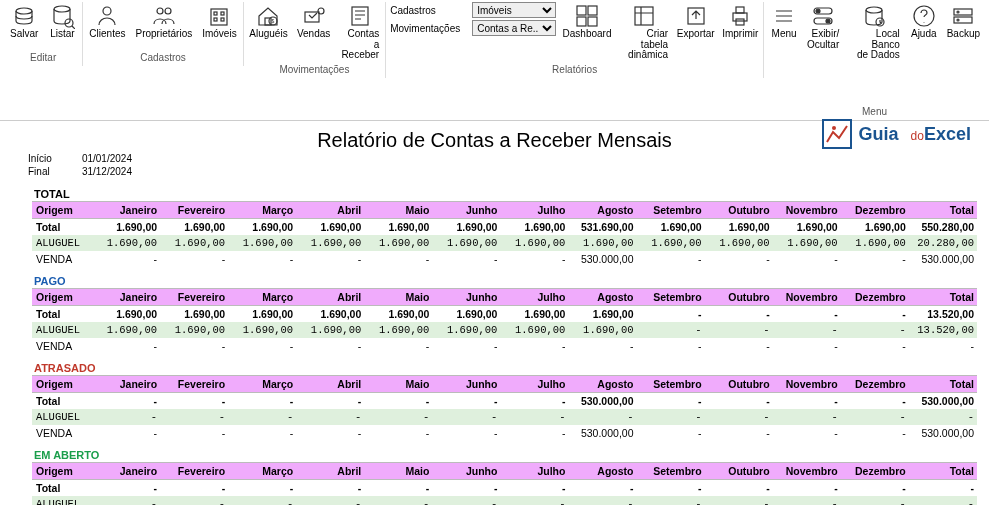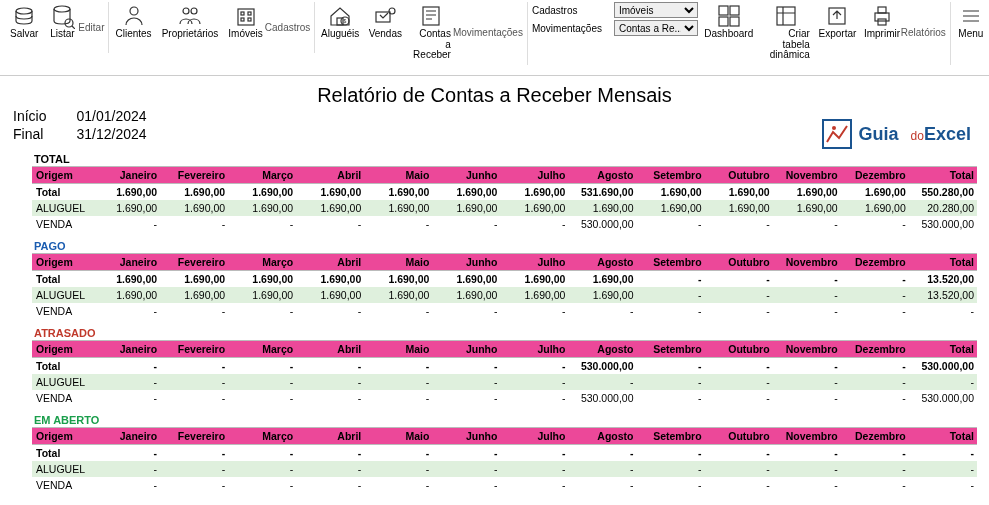--- a/index.html
+++ b/index.html
@@ -1,51 +1,51 @@
 <!DOCTYPE html>
 <html><head>
 <meta charset="utf-8">
 <style>
 * { box-sizing: border-box; margin: 0; padding: 0; }
 body { font-family: "Segoe UI", Tahoma, sans-serif; font-size: 11px; background: #fff; width: 989px; color: #000; }
 
 
 .ribbon { display: flex; align-items: flex-start; border-bottom: 1px solid #ccc; background: #fff; padding: 2px 4px 0; position: relative; }
-.rgroup { display: flex; align-items: center; padding: 0 4px 3px; border-right: 1px solid #ddd; }
+.rgroup { display: flex; flex-direction: column; align-items: center; padding: 0 4px 3px; border-right: 1px solid #ddd; }
 .rgroup:last-child { border-right: none; gap: 42px; }
 .rgbtns { display: flex; gap: 6px; align-items: flex-start; min-height: 48px;}
 .rbtn { display: flex; flex-direction: column; align-items: center; justify-content: flex-start; text-align: right; font-size: 10px; line-height: 1.05; cursor: pointer; padding: 1px 2px; min-width: 32px; }
 .rbtn svg { width: 26px; height: 26px; stroke: #333; fill: none; stroke-width: 1.2; }
 .rgcap { font-size: 10px; color: #555; margin-top: 2px; }
 .stack { display: flex; flex-direction: column; gap: 2px; justify-content: center; }
 .srow { display: flex; gap: 4px; align-items: center; }
 .srow .lbl { font-size: 10px; min-width: 78px;}
 .srow select { font-size: 10px; width: 84px; height: 16px; border:1px solid #888;}
 .title { text-align: center; font-size: 20px; font-weight: 500; margin: 8px 0 0; }
-.dates { margin: 0 13px 8px; border-collapse: collapse; font-size: 14px; }
+.dates { margin: 0 28px 8px; border-collapse: collapse; font-size: 10px; }
 .dates td { padding: 1px 8px 1px 0; }
 .dates td.v { padding-left: 22px; }
 .logo { position: absolute; right: 18px; top: 118px; display:flex; align-items:center; gap:6px;}
 .logo svg { width: 32px; height: 32px; }
 .logo .t1 { font-size: 18px; font-weight: 700; color: #1a5490; }
 .logo .t2 { font-size: 12px; color: #c0392b; padding-left: 12px; }
 .logo .t3 { font-size: 18px; font-weight: 700; color: #1a5490; }
 .sections { margin: 6px 12px; }
 .sec { margin-bottom: 6px; margin-left: 20px; }
 .sec h3 { font-size: 11px; font-weight: 700; padding: 2px 2px 1px; }
 .sec.total h3 { color: #000; }
 .sec.pago h3 { color: #1a5cb0; }
 .sec.atrasado h3 { color: #c0392b; }
 .sec.aberto h3 { color: #1a9e4b; }
 table.data { border-collapse: collapse; width: 100%; table-layout: fixed; font-size: 10.5px; }
 table.data th, table.data td { padding: 2px 3px; text-align: right; white-space: nowrap; }
 table.data th:first-child, table.data td:first-child { text-align: left; padding-left: 4px; }
-table.data thead th { background: #ec4899; font-weight: 700; border-top: 1px solid #bbb; border-bottom: 1px solid #bbb; }
+table.data thead th { background: #f0abfc; font-weight: 700; border-top: 1px solid #bbb; border-bottom: 1px solid #bbb; }
 table.data tr.total td { font-weight: 700; }
-table.data tr.aluguel td { background: #dff0dd; }
+table.data tr.aluguel td { background: #dff0dd; font-family: Liberation Mono, monospace; }
 table.data col.c0 { width: 60px; }
 </style>
 </head>
 <body>
 
 <div class="ribbon">
     <div class="rgroup">
       <div class="rgbtns">
         <div class="rbtn">
           <svg viewBox="0 0 26 26">

